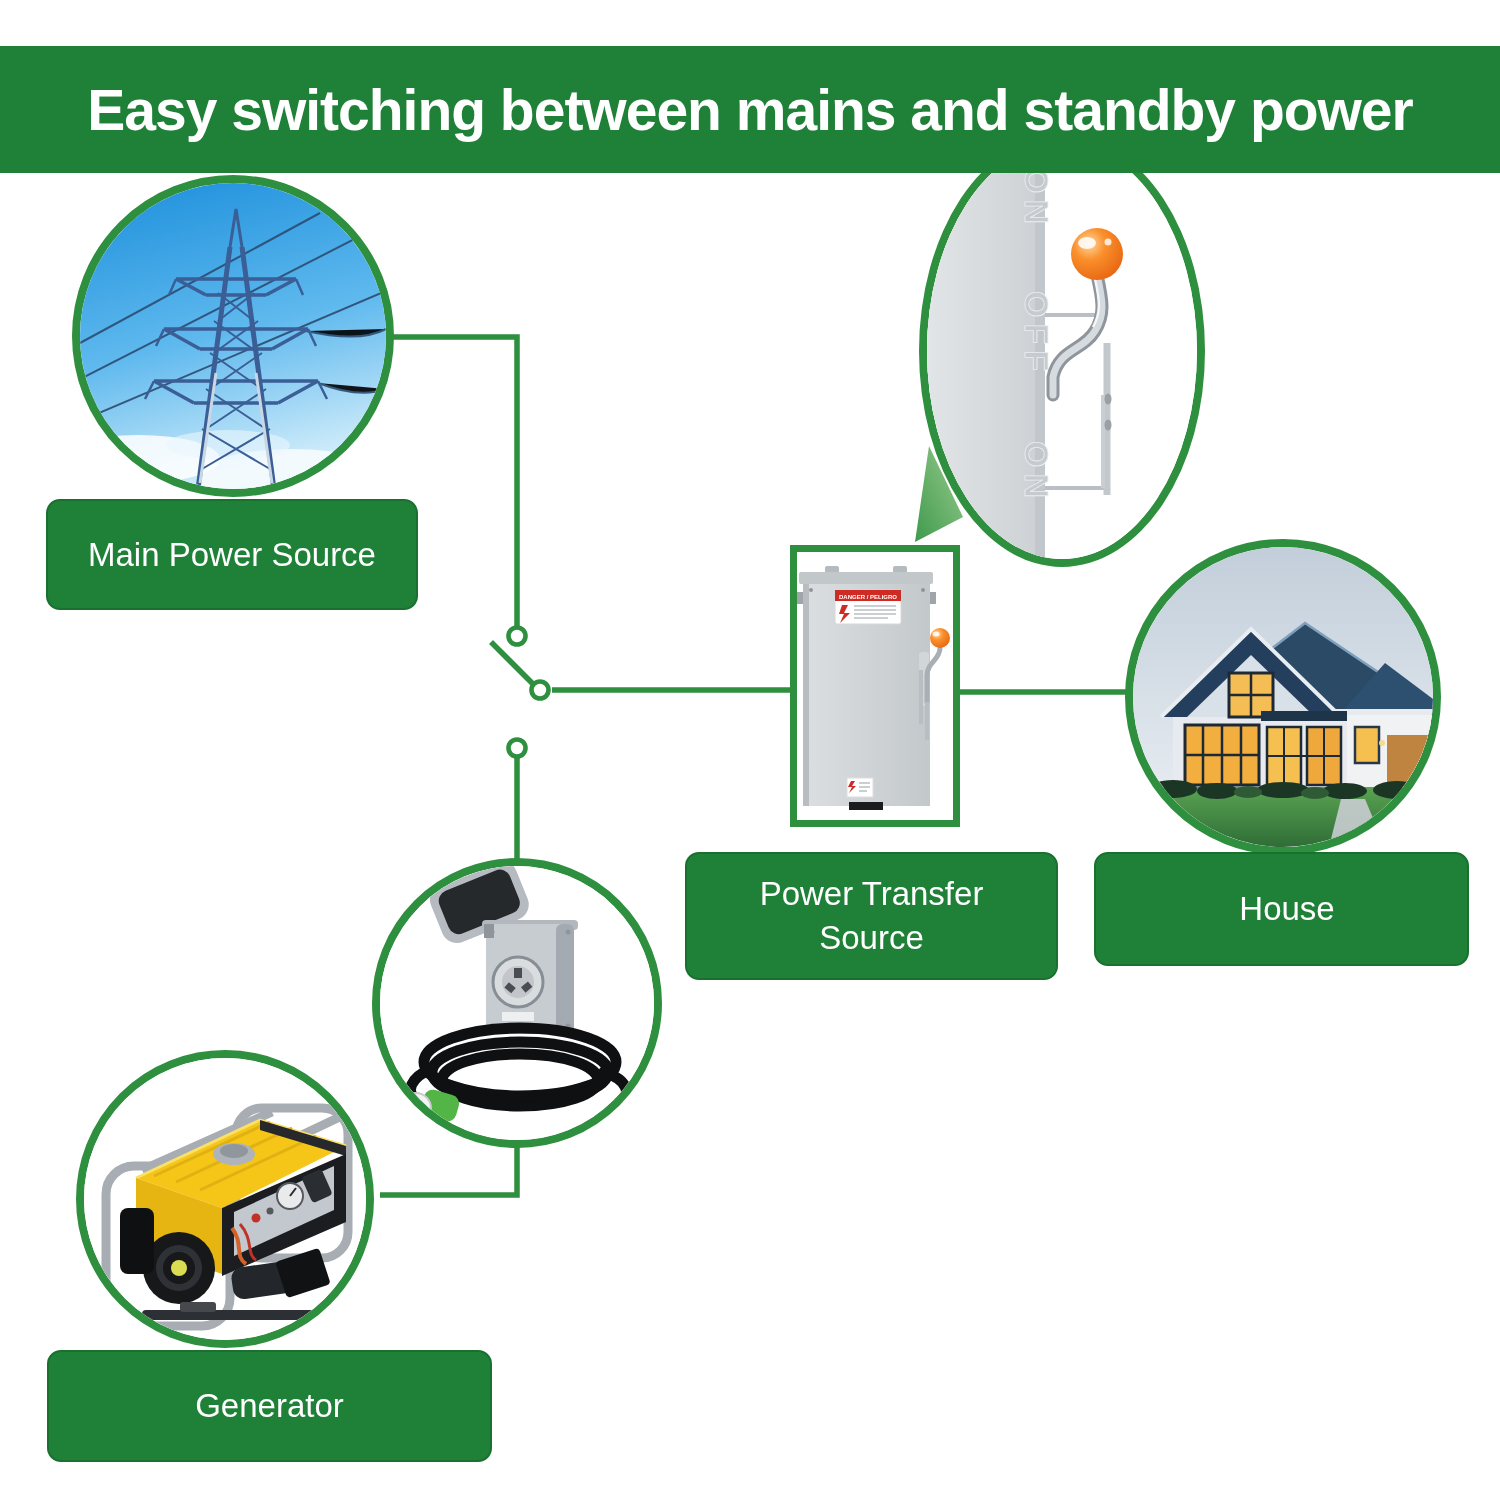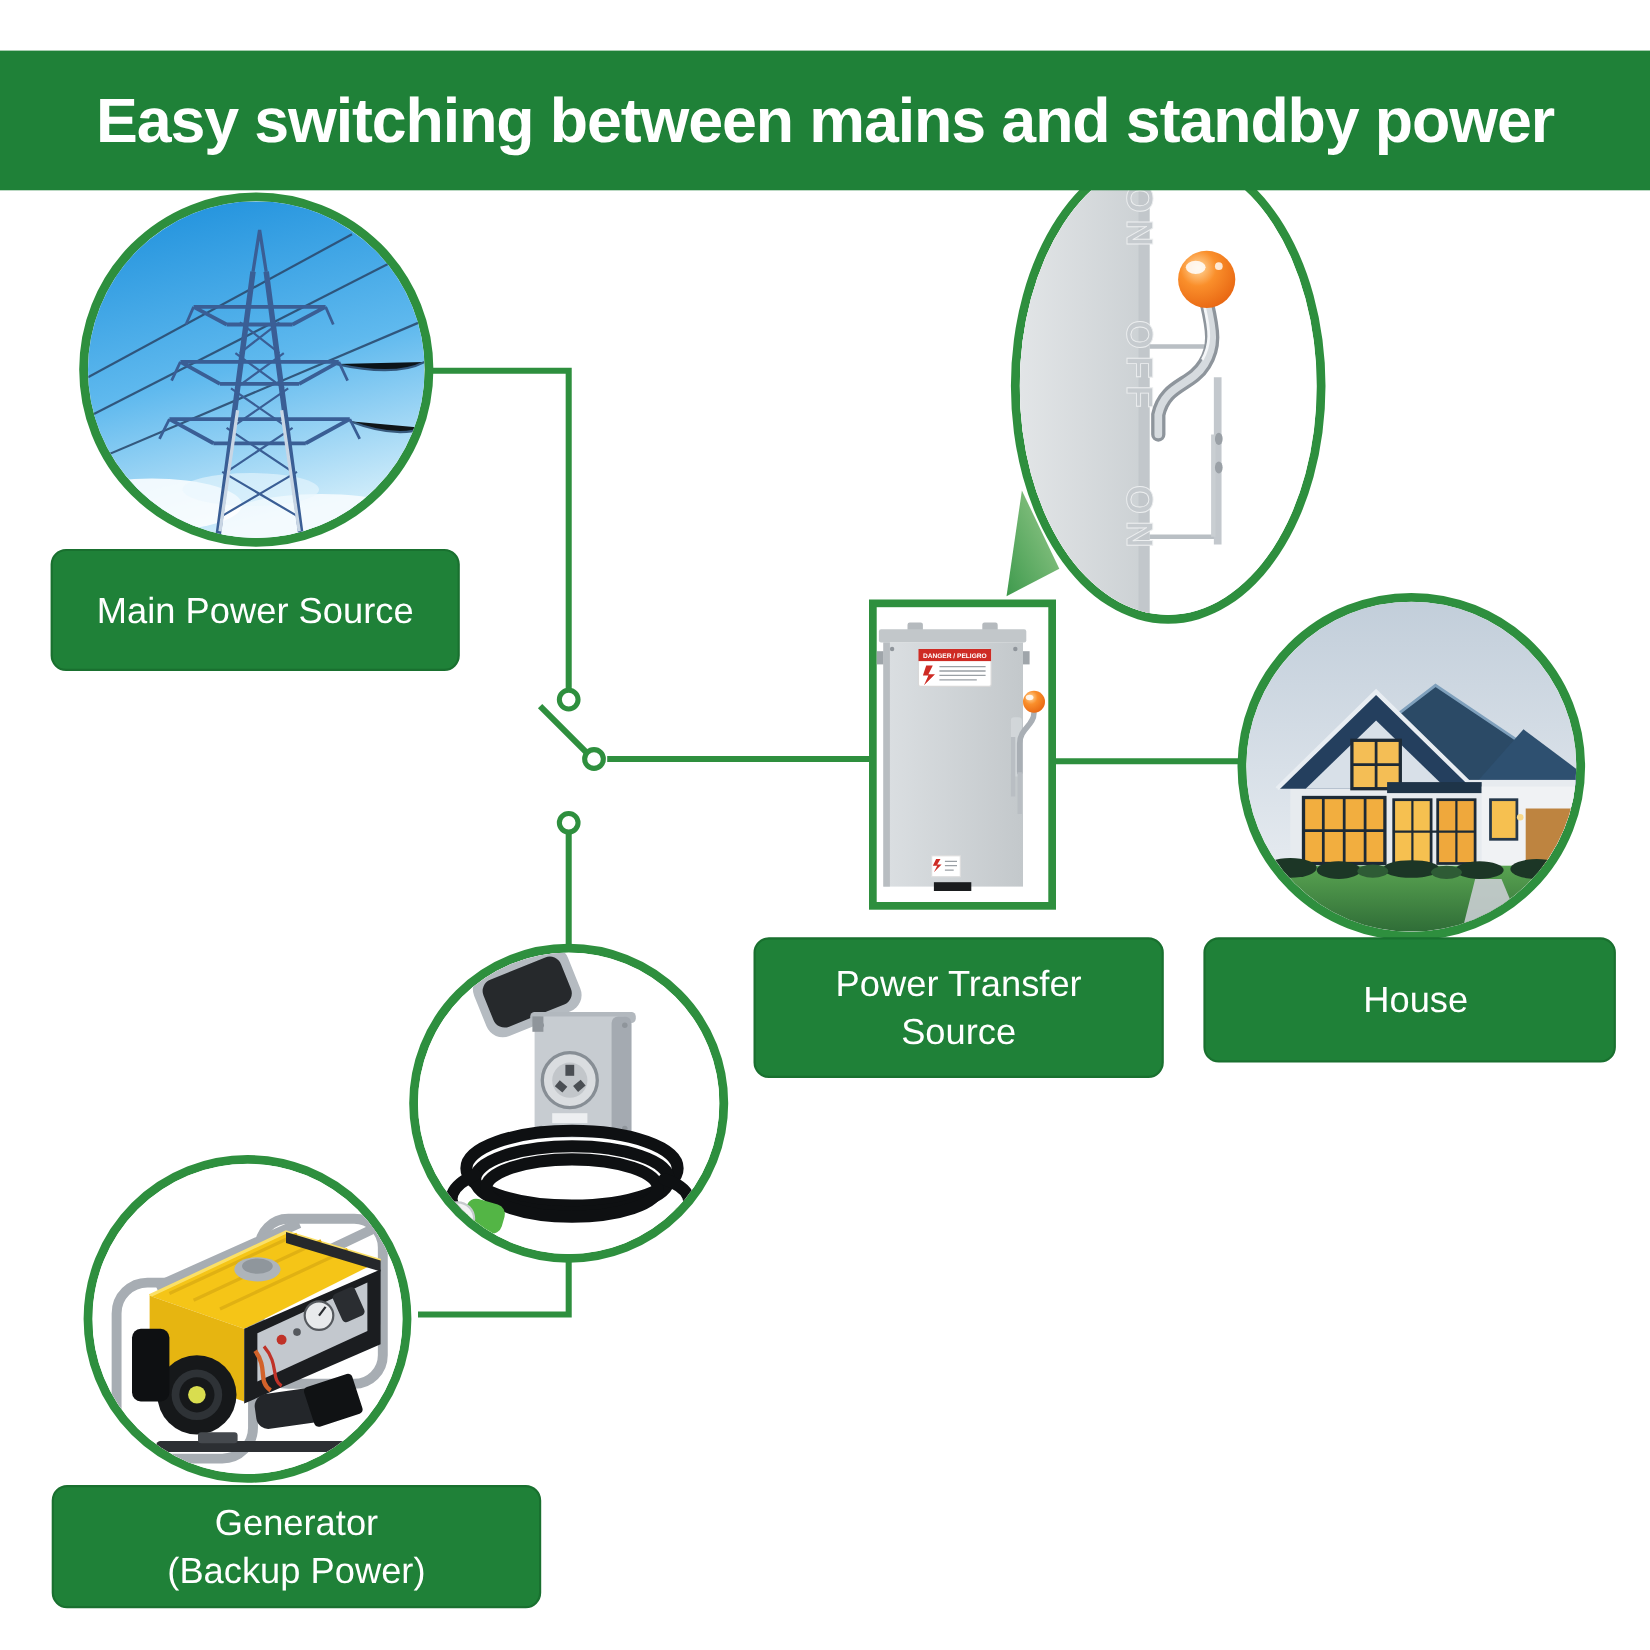--- a/index.html
+++ b/index.html
@@ -311,16 +311,15 @@
   </div>
   <div class="label-box" id="label-switch">
     <span>Power Transfer</span>
     <span>Source</span>
   </div>
   <div class="label-box" id="label-house">
     <span>House</span>
   </div>
   <div class="label-box" id="label-generator">
     <span>Generator</span>
-    <span>(Backup Power)</span>
   </div>
 
 </div>
 
 </body></html>

